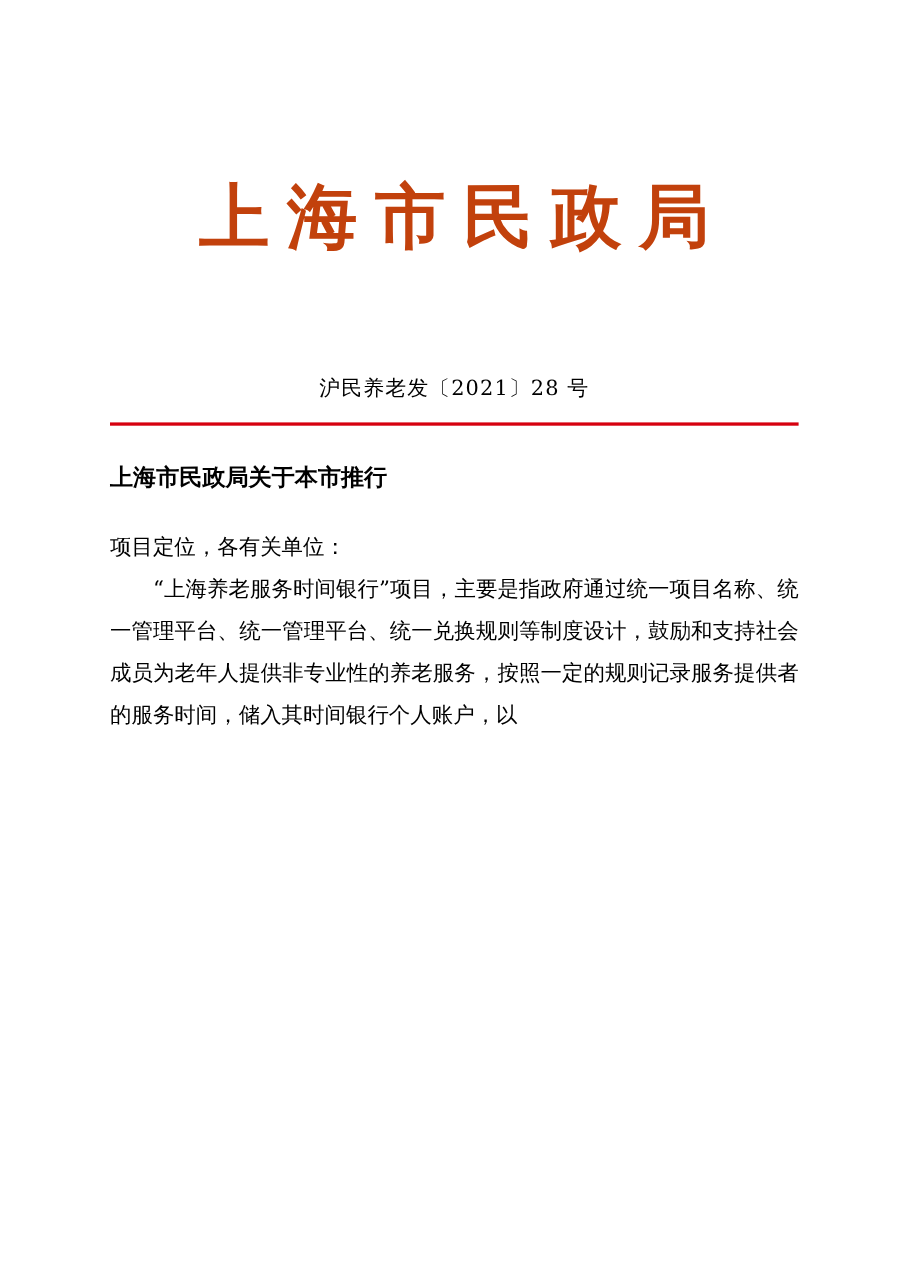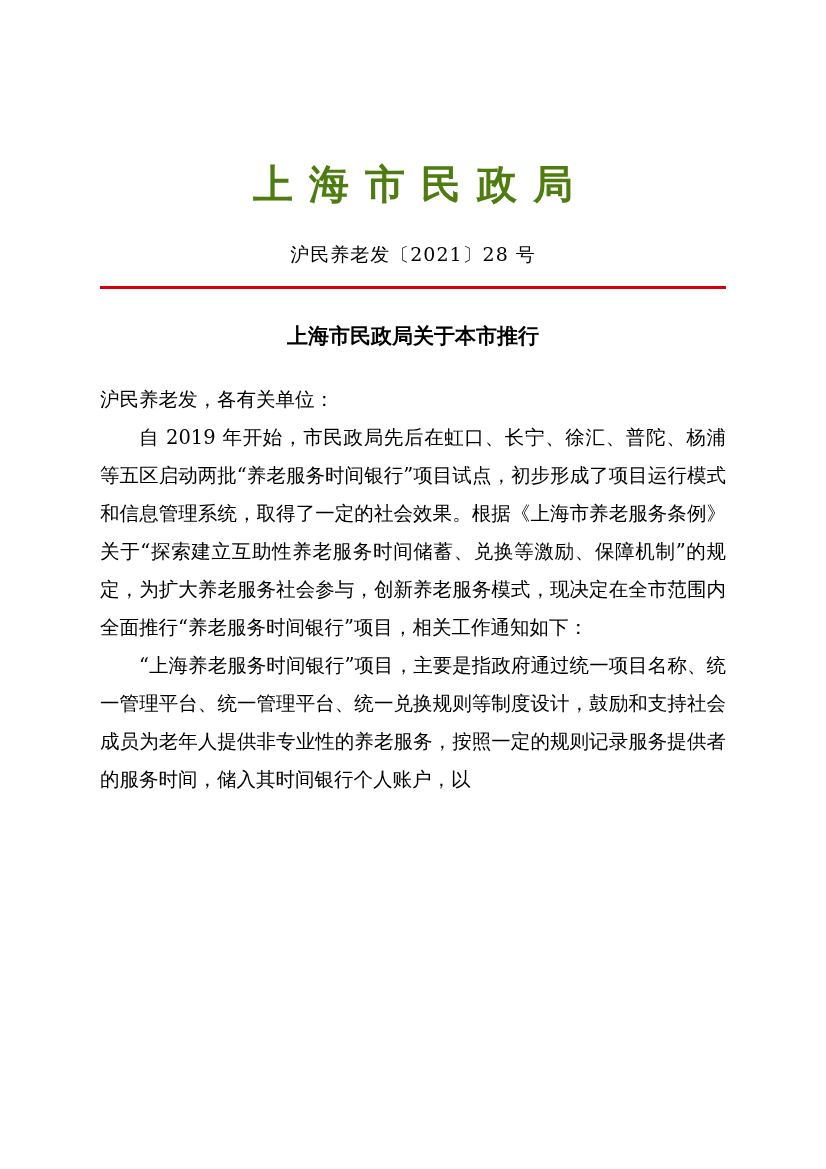--- a/index.html
+++ b/index.html
@@ -18,44 +18,44 @@
   .page {
     position: relative;
     width: 826px;
     height: 1169px;
     box-sizing: border-box;
     padding: 0 100px;
   }
   .masthead {
     margin-top: 160px;
     text-align: center;
-    color: #4d7c0f;
+    color: #c2410c;
     font-family: "DejaVu Serif", "Liberation Serif", serif;
     font-weight: bold;
-    font-size: 40px;
+    font-size: 64px;
     letter-spacing: 16px;
     text-indent: 16px;
     line-height: 1.2;
     white-space: nowrap;
   }
   .doc-number {
-    margin-top: 34px;
+    margin-top: 103px;
     text-align: center;
     font-size: 19px;
     letter-spacing: 1px;
   }
   .red-rule {
     margin-top: 18px;
     height: 3px;
     background: #d6000f;
     width: 100%;
   }
   .title-block {
     margin-top: 26px;
-    text-align: center;
+    text-align: left;
     font-weight: bold;
     font-size: 21px;
     line-height: 2.0;
   }
   .title-line {
     display: block;
   }
   .body-text {
     margin-top: 24px;
     font-size: 19.5px;
@@ -85,18 +85,17 @@
 
   <div class="doc-number">沪民养老发〔2021〕28 号</div>
 
   <div class="red-rule"></div>
 
   <div class="title-block">
     <span class="title-line">上海市民政局关于本市推行</span>
   </div>
 
   <div class="body-text">
-    <p class="salutation">沪民养老发，各有关单位：</p>
-    <p class="para">自 2019 年开始，市民政局先后在虹口、长宁、徐汇、普陀、杨浦等五区启动两批“养老服务时间银行”项目试点，初步形成了项目运行模式和信息管理系统，取得了一定的社会效果。根据《上海市养老服务条例》关于“探索建立互助性养老服务时间储蓄、兑换等激励、保障机制”的规定，为扩大养老服务社会参与，创新养老服务模式，现决定在全市范围内全面推行“养老服务时间银行”项目，相关工作通知如下：</p>
+    <p class="salutation">项目定位，各有关单位：</p>
     <p class="para">“上海养老服务时间银行”项目，主要是指政府通过统一项目名称、统一管理平台、统一管理平台、统一兑换规则等制度设计，鼓励和支持社会成员为老年人提供非专业性的养老服务，按照一定的规则记录服务提供者的服务时间，储入其时间银行个人账户，以</p>
   </div>
 
 </div>
 
 </body></html>

